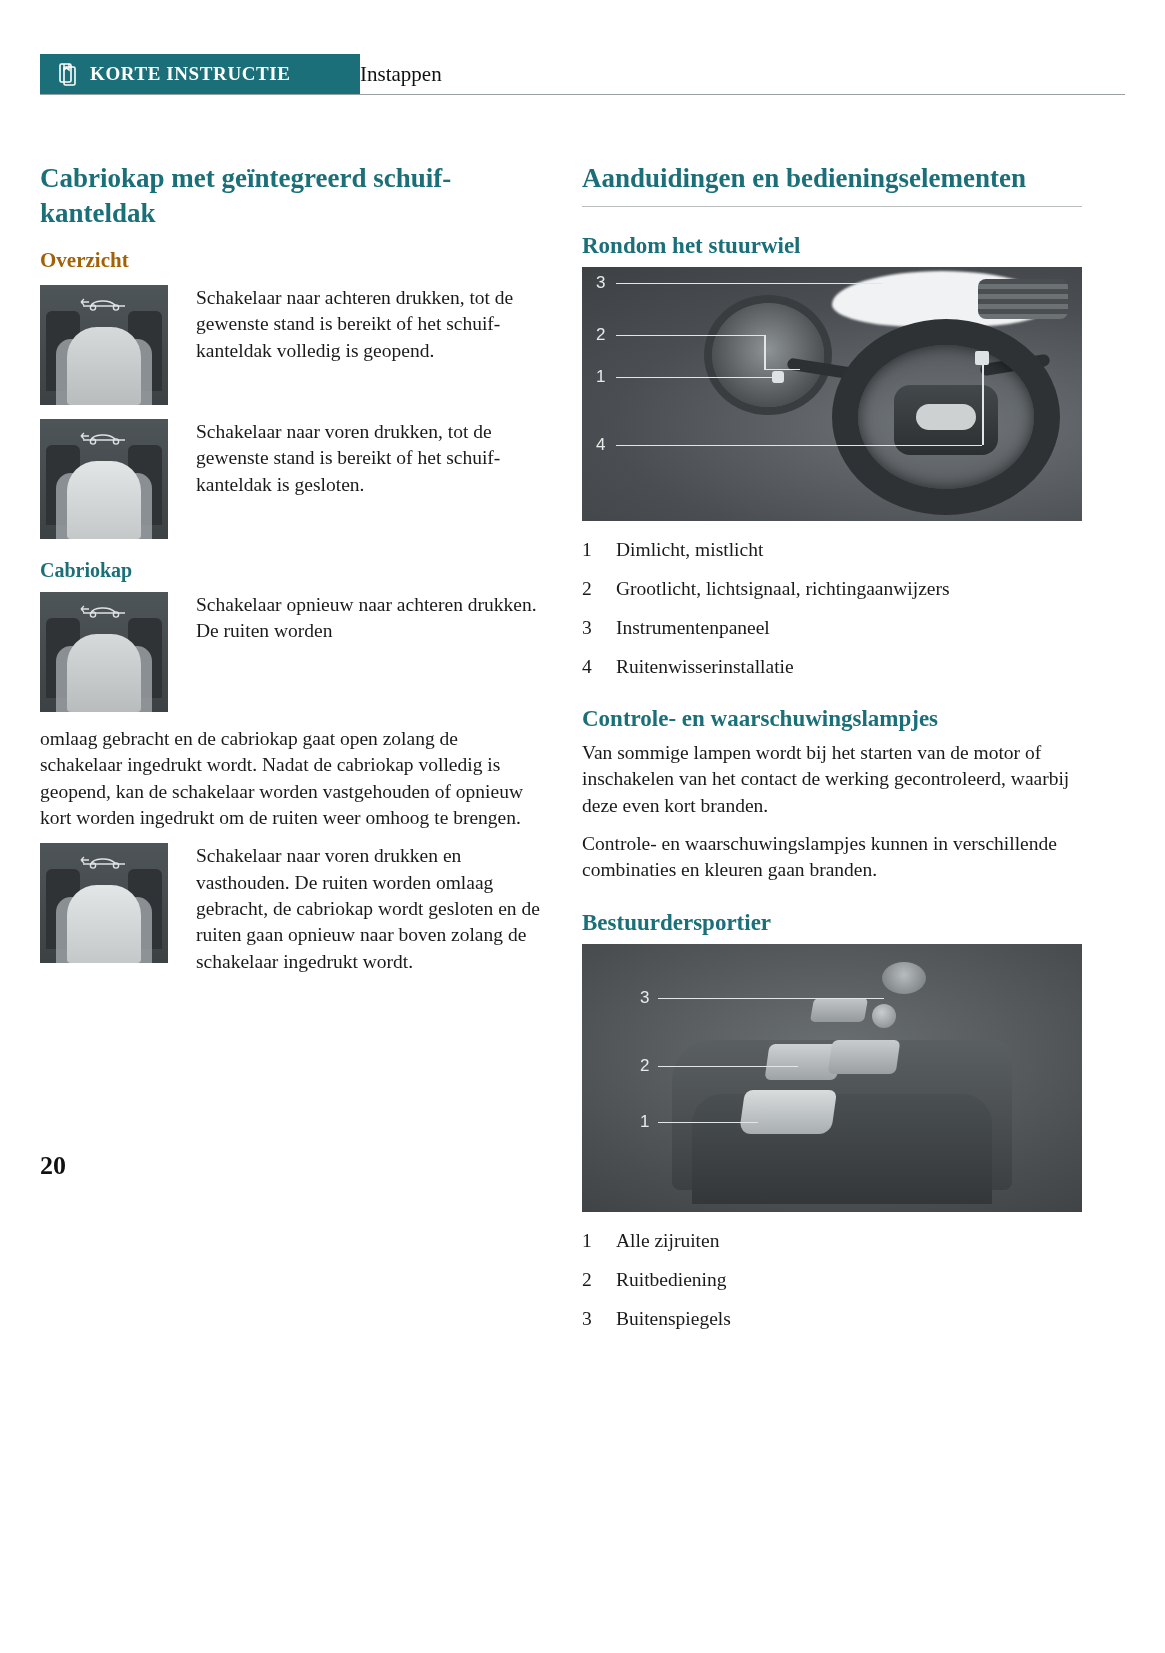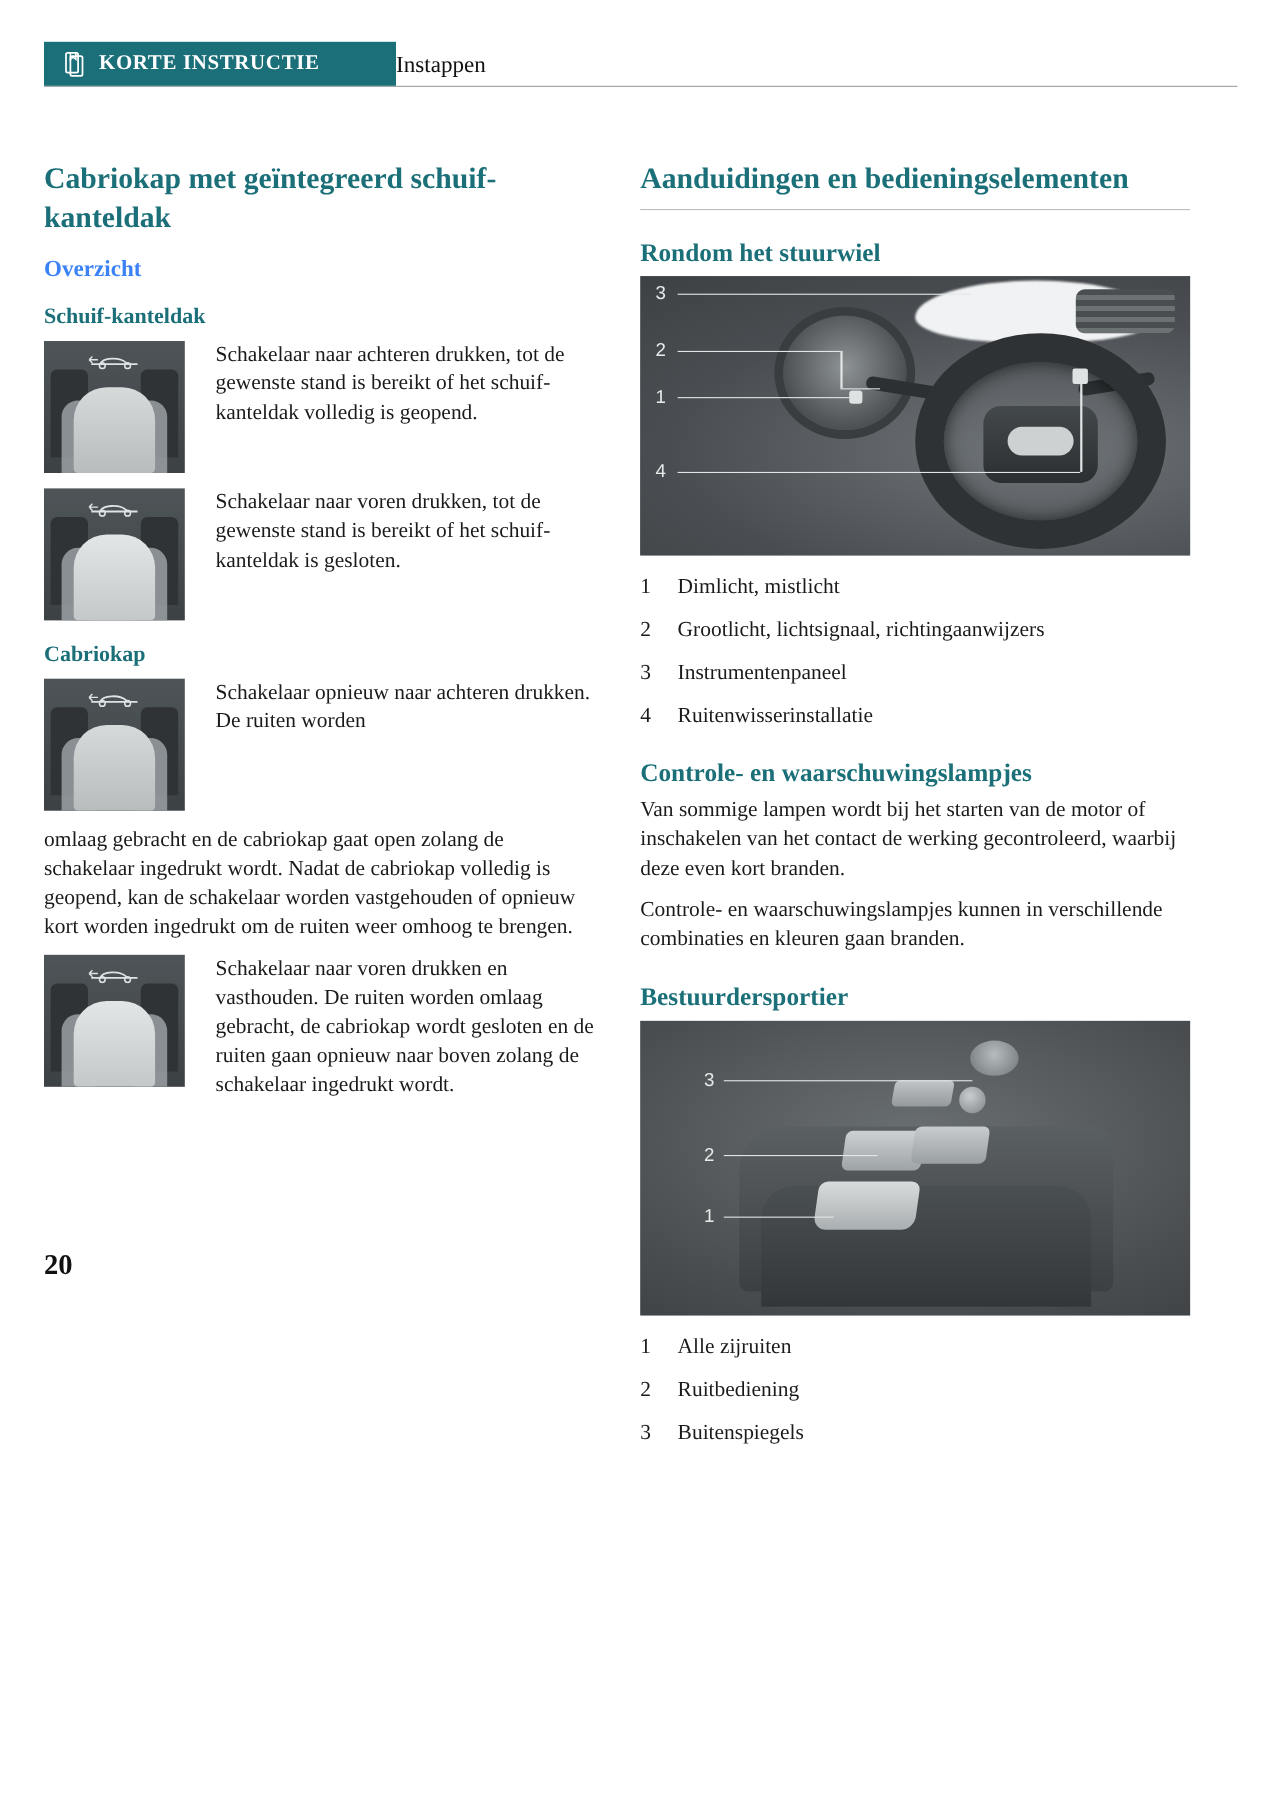--- a/index.html
+++ b/index.html
@@ -9,21 +9,21 @@
     height: 1653px;
     background: #ffffff;
     font-family: "Liberation Serif", serif;
     color: #1a1a1a;
     position: relative;
     overflow: hidden;
   }
 
   .page {
     position: absolute;
-    left: 0; top: 0;
+    left: 0; top: 16px;
     width: 1165px;
     height: 1201px;
     padding: 36px 40px 0 40px;
   }
 
   
   .header {
     display: flex;
     align-items: stretch;
     height: 40px;
@@ -84,21 +84,21 @@
     font-size: 27px;
     font-weight: bold;
     line-height: 1.28;
     margin: 0 0 10px 0;
   }
   .rule-under-h1 {
     border-bottom: 1px solid #b9bdbe;
     margin: 8px 0 18px 0;
   }
   h2.doc-h2 {
-    color: #3b82f6;
+    color: #a16207;
     font-size: 21px;
     font-weight: bold;
     margin: 18px 0 12px 0;
     font-family: "Liberation Serif", serif;
   }
   h3.doc-h3 {
     color: #1b6f78;
     font-size: 20px;
     font-weight: bold;
     margin: 20px 0 10px 0;
@@ -377,21 +377,20 @@
   <div class="header-rule"></div>
 
   <div class="columns">
 
     <div class="col col-left">
 
       <h1 class="doc-h1">Cabriokap met geïntegreerd schuif-kanteldak</h1>
 
       <h2 class="doc-h2">Overzicht</h2>
 
-      <h3 class="doc-h3">Schuif-kanteldak</h3>
 
       <div class="fig-block">
         <div class="thumb">
           <div class="ico-car">
             <svg width="50" height="16" viewBox="0 0 50 16">
               <path d="M4 11 H46" stroke="#dfe3e4" stroke-width="1.6" fill="none"></path>
               <path d="M12 11 C14 5, 30 4, 36 10" stroke="#dfe3e4" stroke-width="1.6" fill="none"></path>
               <circle cx="14" cy="12.5" r="2.6" fill="none" stroke="#dfe3e4" stroke-width="1.4"></circle>
               <circle cx="37" cy="12.5" r="2.6" fill="none" stroke="#dfe3e4" stroke-width="1.4"></circle>
               <path d="M2 7 H10 M2 7 L5 4 M2 7 L5 10" stroke="#dfe3e4" stroke-width="1.3" fill="none"></path>

